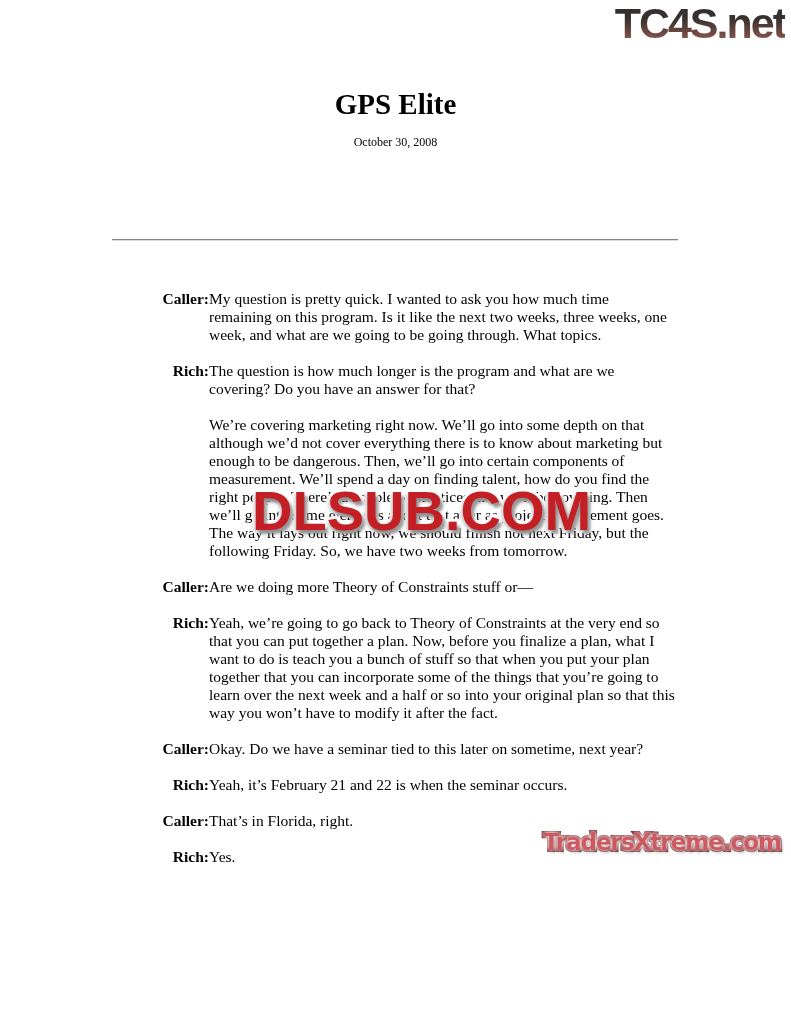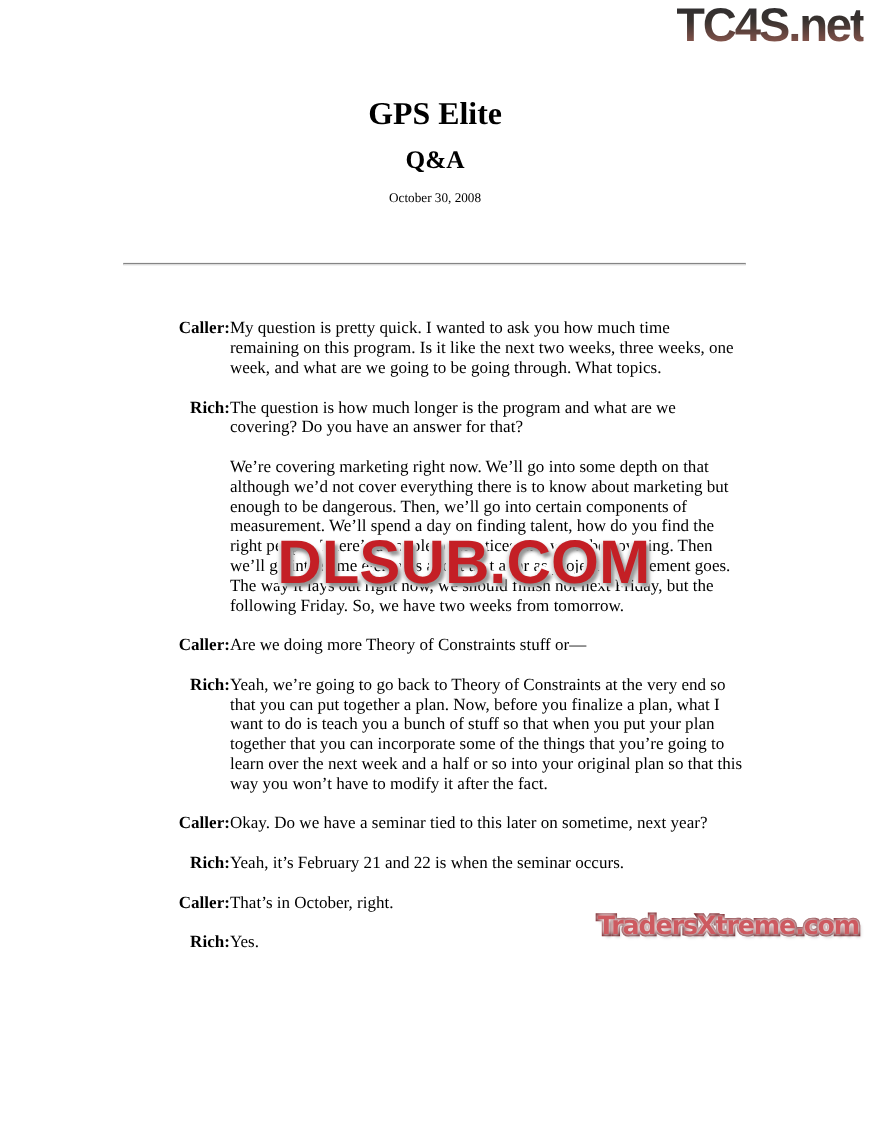--- a/index.html
+++ b/index.html
@@ -73,21 +73,20 @@
 </style>
 </head>
 <body>
 
 <div class="page">
 
   <div class="site-logo">TC4S.net</div>
 
   <div class="doc-header">
     <h1 class="doc-title">GPS Elite</h1>
-    <h2 class="doc-subtitle">Q&amp;A</h2>
     <div class="doc-date">October 30, 2008</div>
   </div>
 
   <div class="rule"></div>
 
   <div class="dialogue">
 
     <div class="entry">
       <div class="speaker">Caller:</div>
       <div class="content">
@@ -127,21 +126,21 @@
     <div class="entry">
       <div class="speaker">Rich:</div>
       <div class="content">
         <p>Yeah, it’s February 21 and 22 is when the seminar occurs.</p>
       </div>
     </div>
 
     <div class="entry">
       <div class="speaker">Caller:</div>
       <div class="content">
-        <p>That’s in October, right.</p>
+        <p>That’s in Florida, right.</p>
       </div>
     </div>
 
     <div class="entry">
       <div class="speaker">Rich:</div>
       <div class="content">
         <p>Yes.</p>
       </div>
     </div>
 

